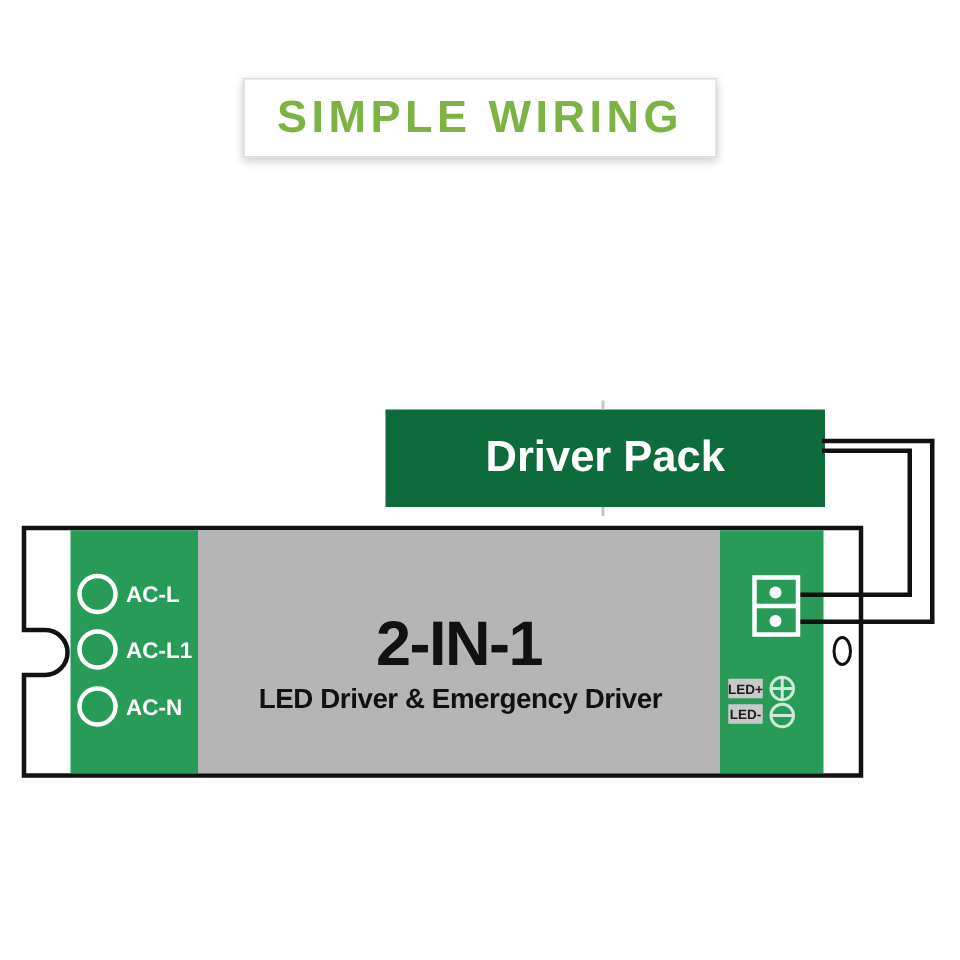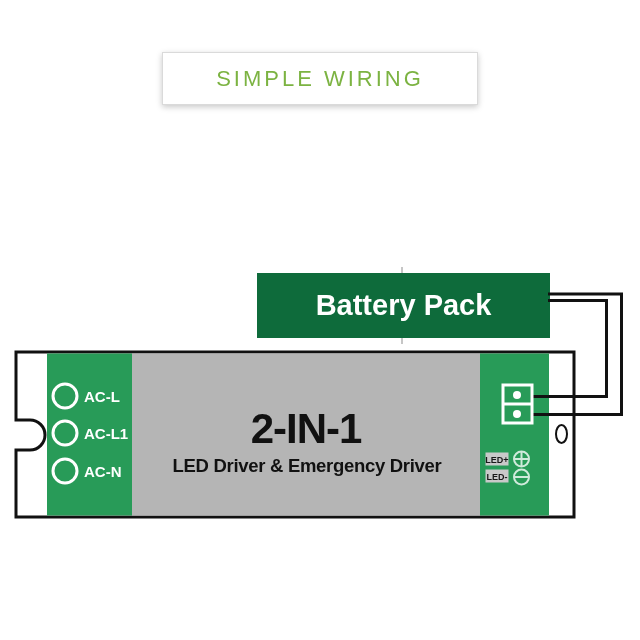--- a/index.html
+++ b/index.html
@@ -3,21 +3,21 @@
 <meta charset="utf-8">
 <style>
   html,body{margin:0;padding:0;background:#fff;}
   .canvas{position:relative;width:640px;height:640px;background:#fff;overflow:hidden;
           font-family:"Liberation Sans",sans-serif;}
   
   .title-box{position:absolute;left:162px;top:52px;width:316px;height:53px;
              background:#fff;border:1px solid #dadada;box-sizing:border-box;
              box-shadow:0 2px 6px rgba(0,0,0,0.22);
              display:flex;align-items:center;justify-content:center;}
-  .title-box span{color:#7cb342;font-size:22px;font-weight:400;letter-spacing:3px;white-space:nowrap;}
+  .title-box span{color:#7cb342;font-size:30px;font-weight:700;letter-spacing:3px;white-space:nowrap;}
   
   .battery{position:absolute;left:257px;top:273px;width:293px;height:65px;background:#0e6b3b;
            display:flex;align-items:center;justify-content:center;}
   .battery span{color:#fff;font-size:29px;font-weight:bold;white-space:nowrap;}
   .tick{position:absolute;width:2px;height:6px;background:#c6c6c6;left:401px;}
   .tick-top{top:267px;}
   .tick-bottom{top:338px;}
   
   .diagram{position:absolute;left:0;top:0;}
   .wire{stroke:#111;stroke-width:3;fill:none;}
@@ -37,21 +37,21 @@
 </head>
 <body>
 
 <div class="canvas">
 
   <div class="title-box">
     <span>SIMPLE WIRING</span>
   </div>
 
   <div class="battery">
-    <span>Battery Pack</span>
+    <span>Driver Pack</span>
   </div>
   <div class="tick tick-top"></div>
   <div class="tick tick-bottom"></div>
 
   <svg class="diagram" width="640" height="640" viewBox="0 0 640 640">
 
     <path class="casing" d="M16,352 H574 V517 H16 V450 H30 A15,15 0 0 0 30,420 H16 Z"></path>
 
     <rect x="47" y="353.5" width="85" height="162" fill="#289B58"></rect>
     <rect x="132" y="353.5" width="348" height="162" fill="#B5B5B5"></rect>

